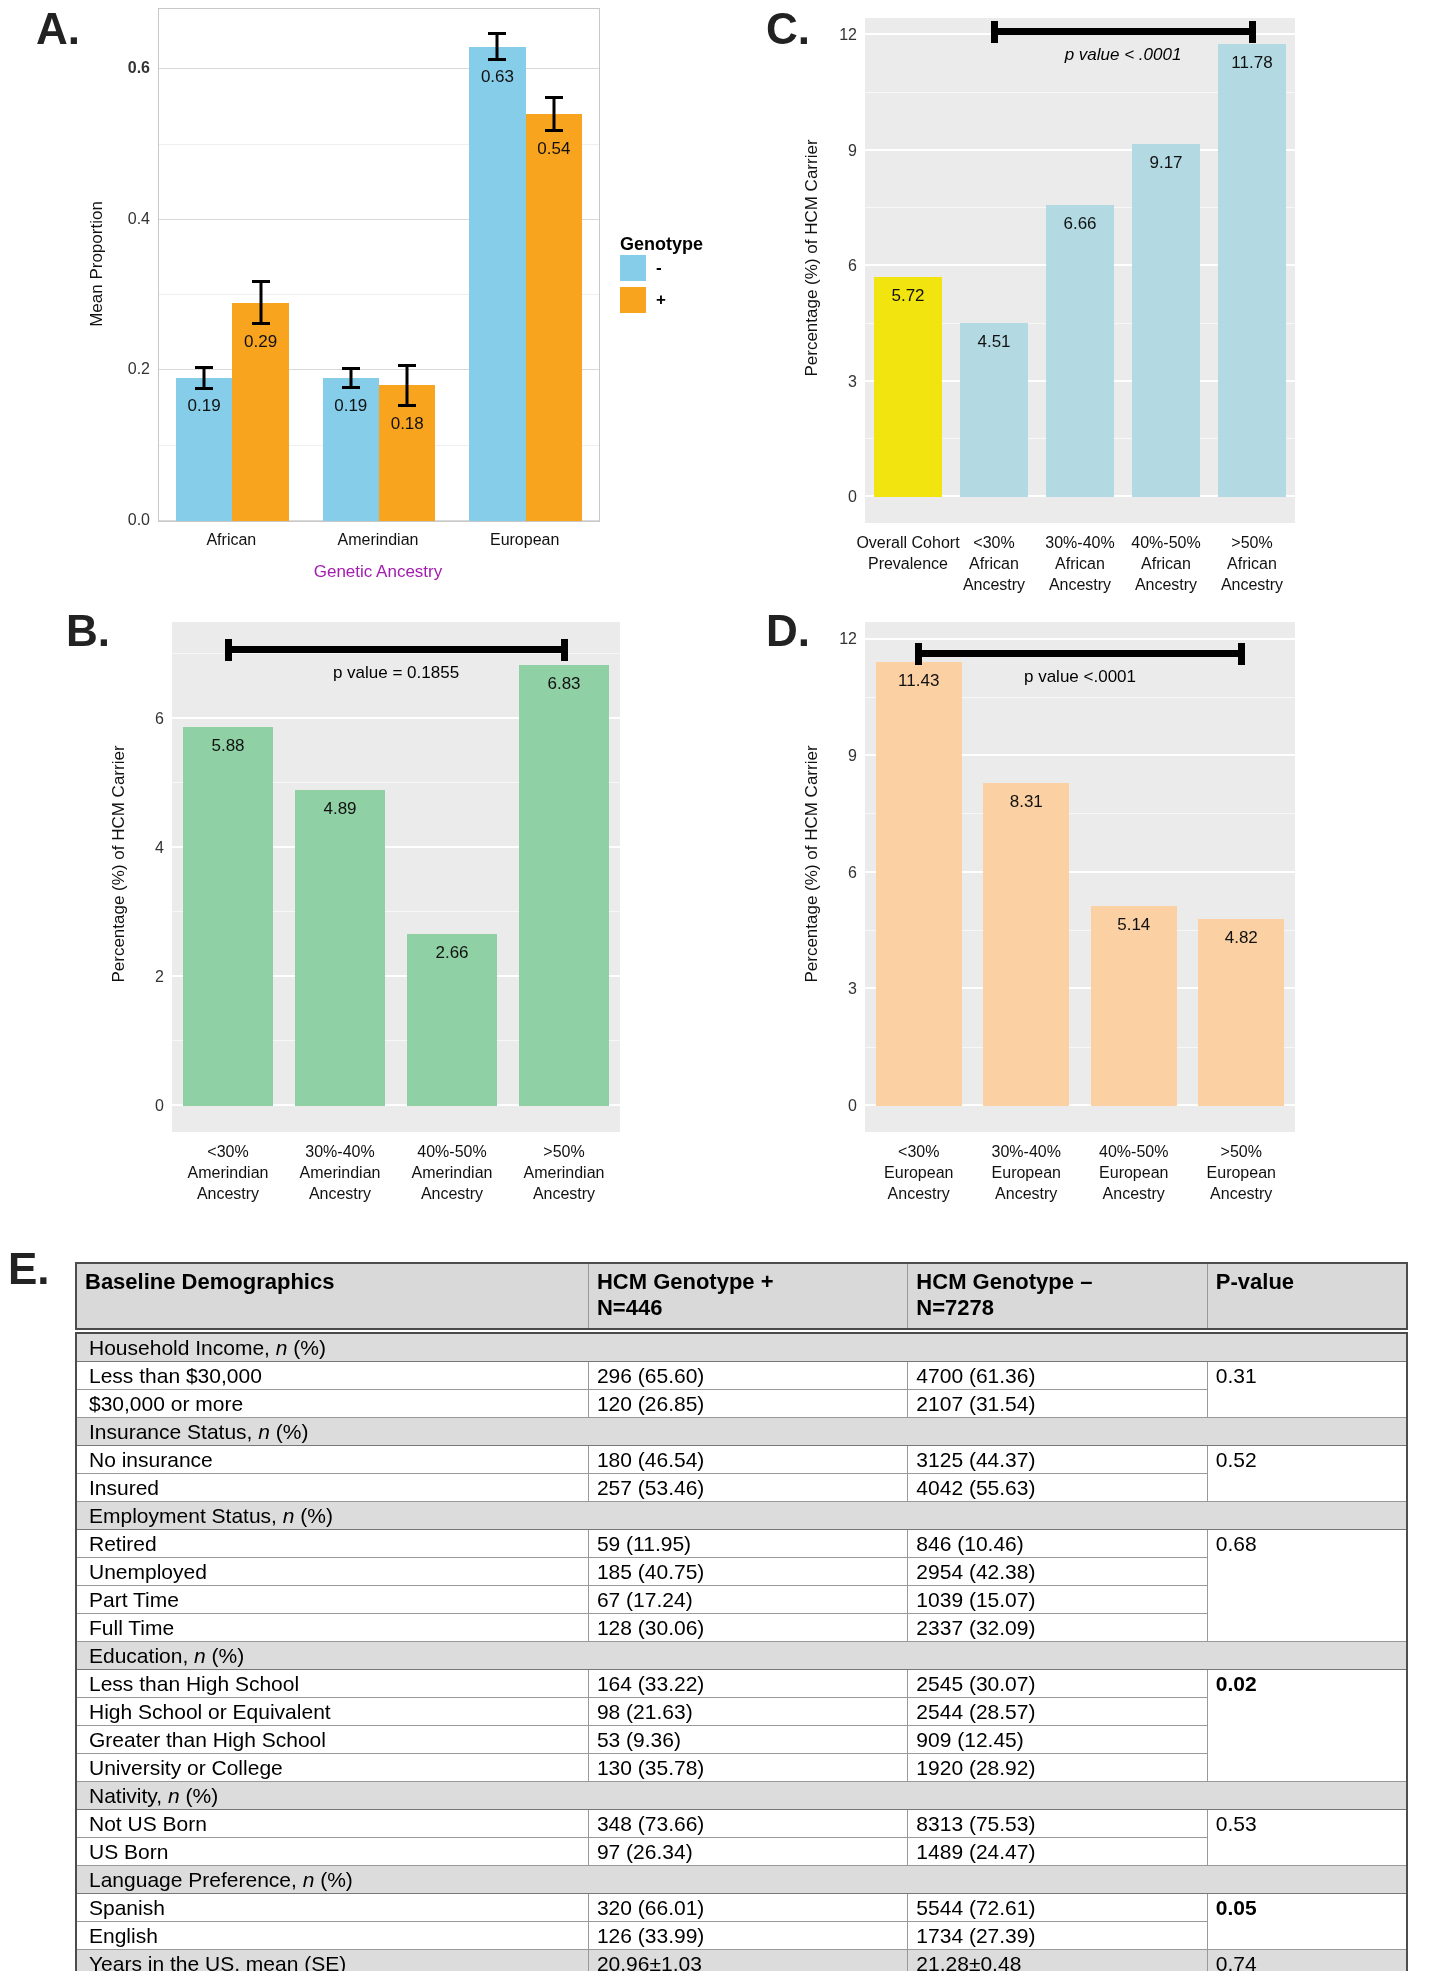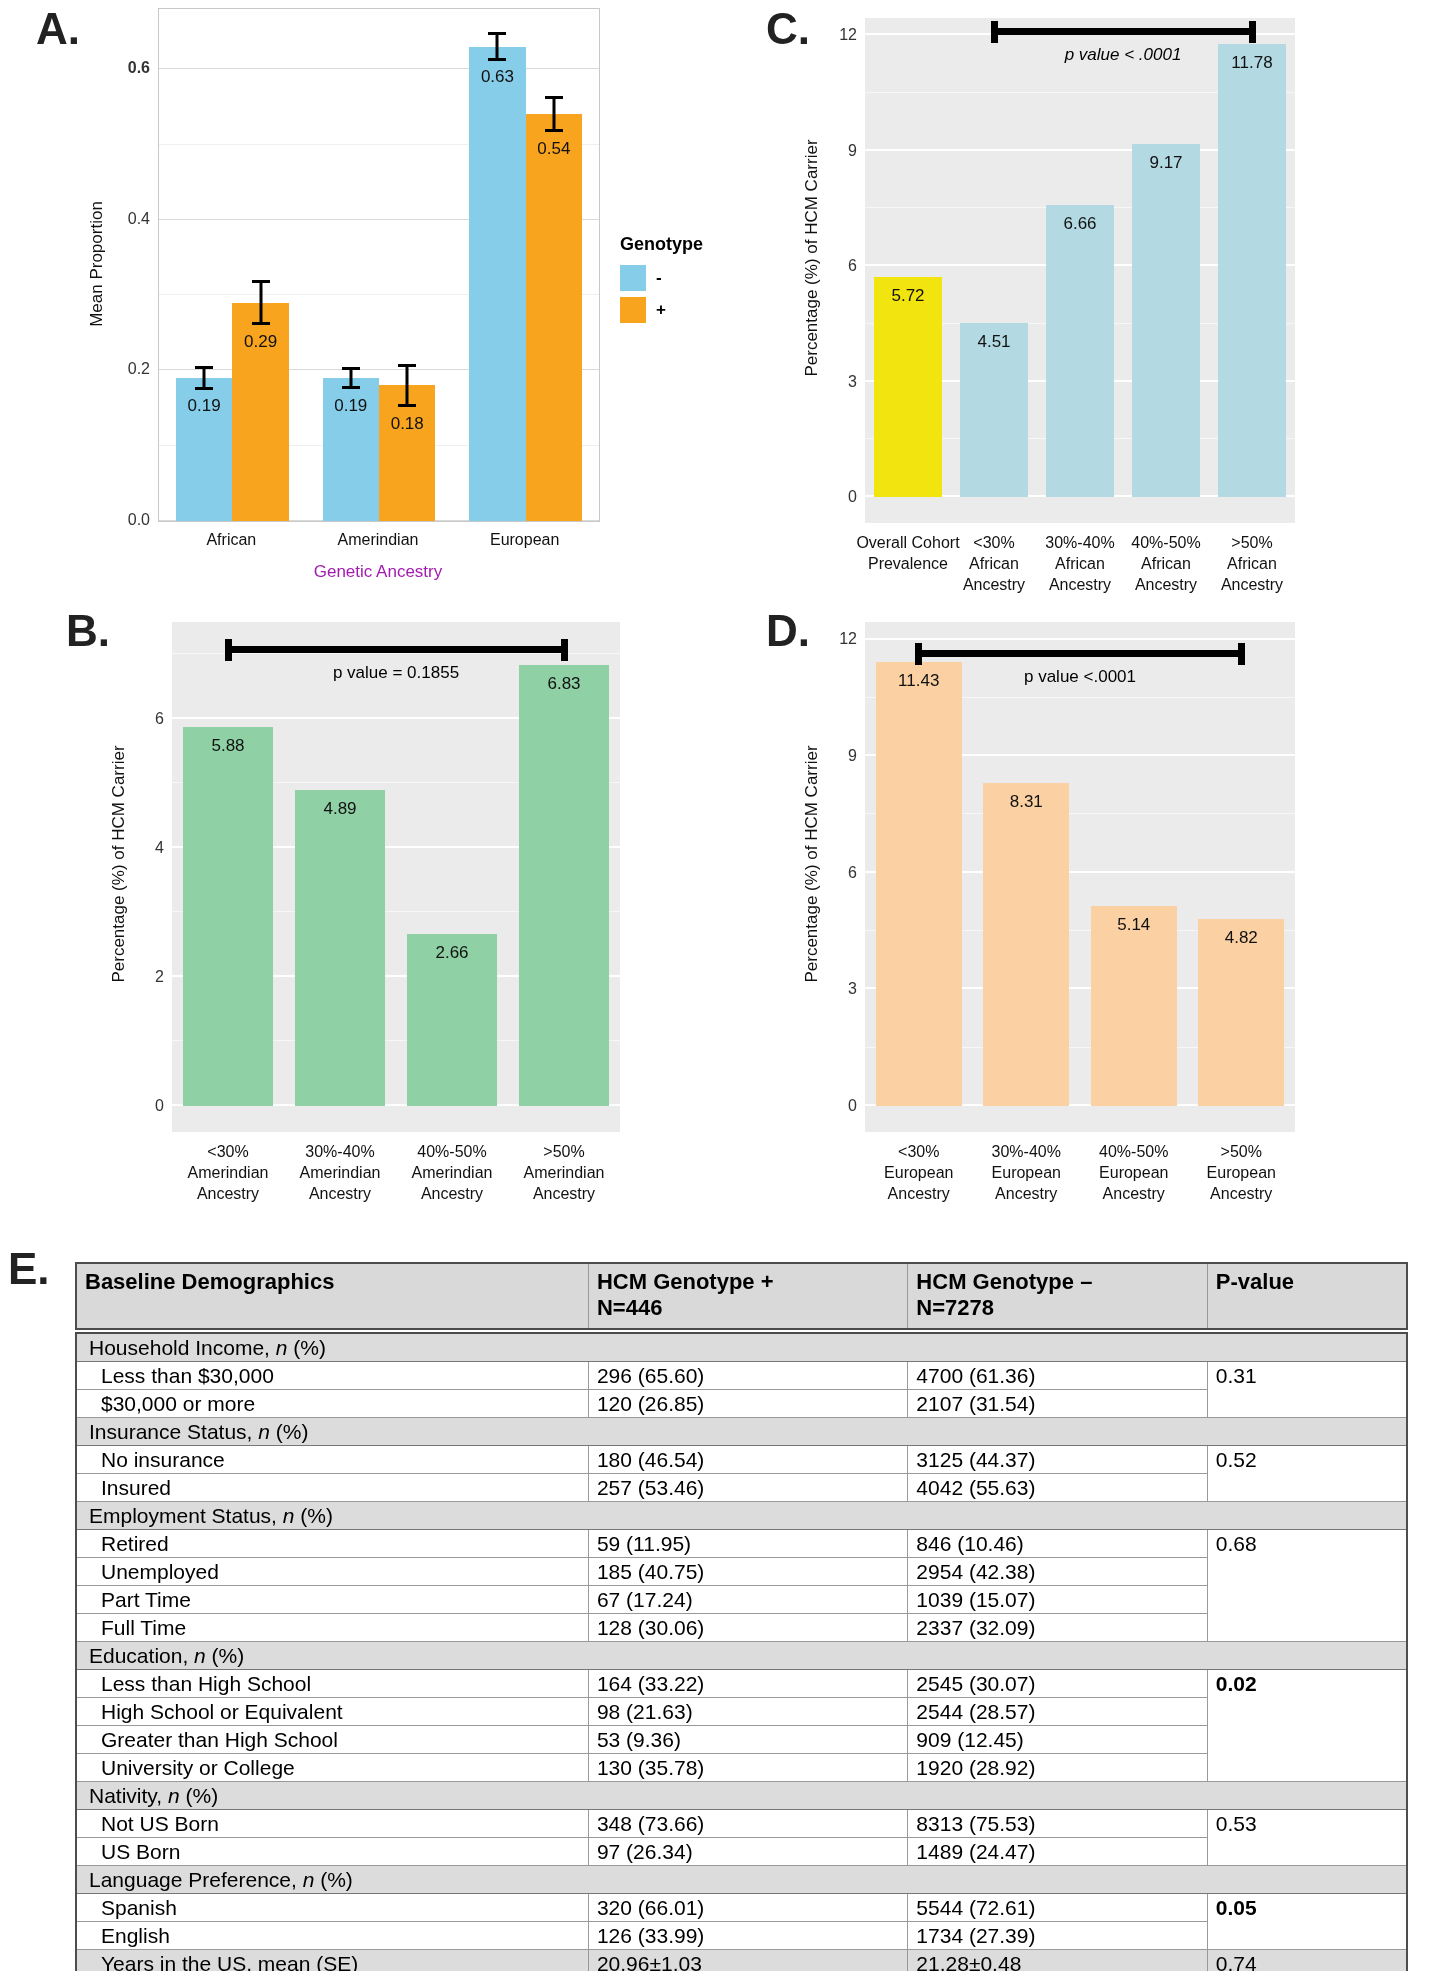--- a/index.html
+++ b/index.html
@@ -32,32 +32,32 @@
   .xcat{position:absolute;transform:translateX(-50%);font-size:16px;color:#111;text-align:center;line-height:1.3;white-space:nowrap}
   .yaxis-title{position:absolute;display:flex;align-items:center;justify-content:center;font-size:17px;color:#111}
   .yaxis-title>span{transform:rotate(-90deg);white-space:nowrap}
   .xaxis-title{position:absolute;font-size:17px;color:#a21caf;white-space:nowrap}
   .err-line{position:absolute;width:3px;background:#000;transform:translateX(-50%);z-index:2}
   .err-cap{position:absolute;height:3px;width:18px;background:#000;transform:translateX(-50%);z-index:2}
   .bracket-line{position:absolute;height:7px;background:#000;z-index:4}
   .bracket-cap{position:absolute;width:7px;height:22px;background:#000;z-index:4}
   .p-label{position:absolute;transform:translateX(-50%);font-size:17px;color:#000;white-space:nowrap;z-index:4}
   .legend{position:absolute;font-size:17px}
-  .lg-title{font-weight:bold;font-size:18px;margin-bottom:10px}
+  .lg-title{font-weight:bold;font-size:18px;margin-bottom:0}
   .lg-item{display:flex;align-items:center;margin-bottom:6px;font-weight:bold}
   .lg-swatch{display:inline-block;width:26px;height:26px;margin-right:10px}
   .label-e{left:8px;top:1244px}
   .demo-table{position:absolute;left:75px;top:1262px;width:1333px;border-collapse:collapse;table-layout:fixed;
               background:#fff;font-size:21px;border:2px solid #4d4d4d}
   .demo-table th,.demo-table td{border:1px solid #999;padding:2px 8px;text-align:left;vertical-align:top;line-height:23px;overflow:hidden}
   .demo-table thead th{background:#D9D9D9;font-weight:bold;font-size:22px;line-height:26px;
                        padding:5px 8px 7px;border-bottom:6px double #4a4a4a}
   .demo-table tr.section td{background:#DCDCDC;border-top:1px solid #777;border-bottom:1px solid #777;padding-left:12px}
   .demo-table tr.shaded td{background:#DCDCDC}
-  .demo-table td.lab{padding-left:24px}
+  .demo-table td.lab{padding-left:12px}
   .demo-table td.pcell{vertical-align:top}
   .demo-table .bold{font-weight:bold}
 </style>
 </head>
 <body>
 
 <div class="page">
 
   <section class="panel panel-a">
     <div class="panel-letter">A.</div>

